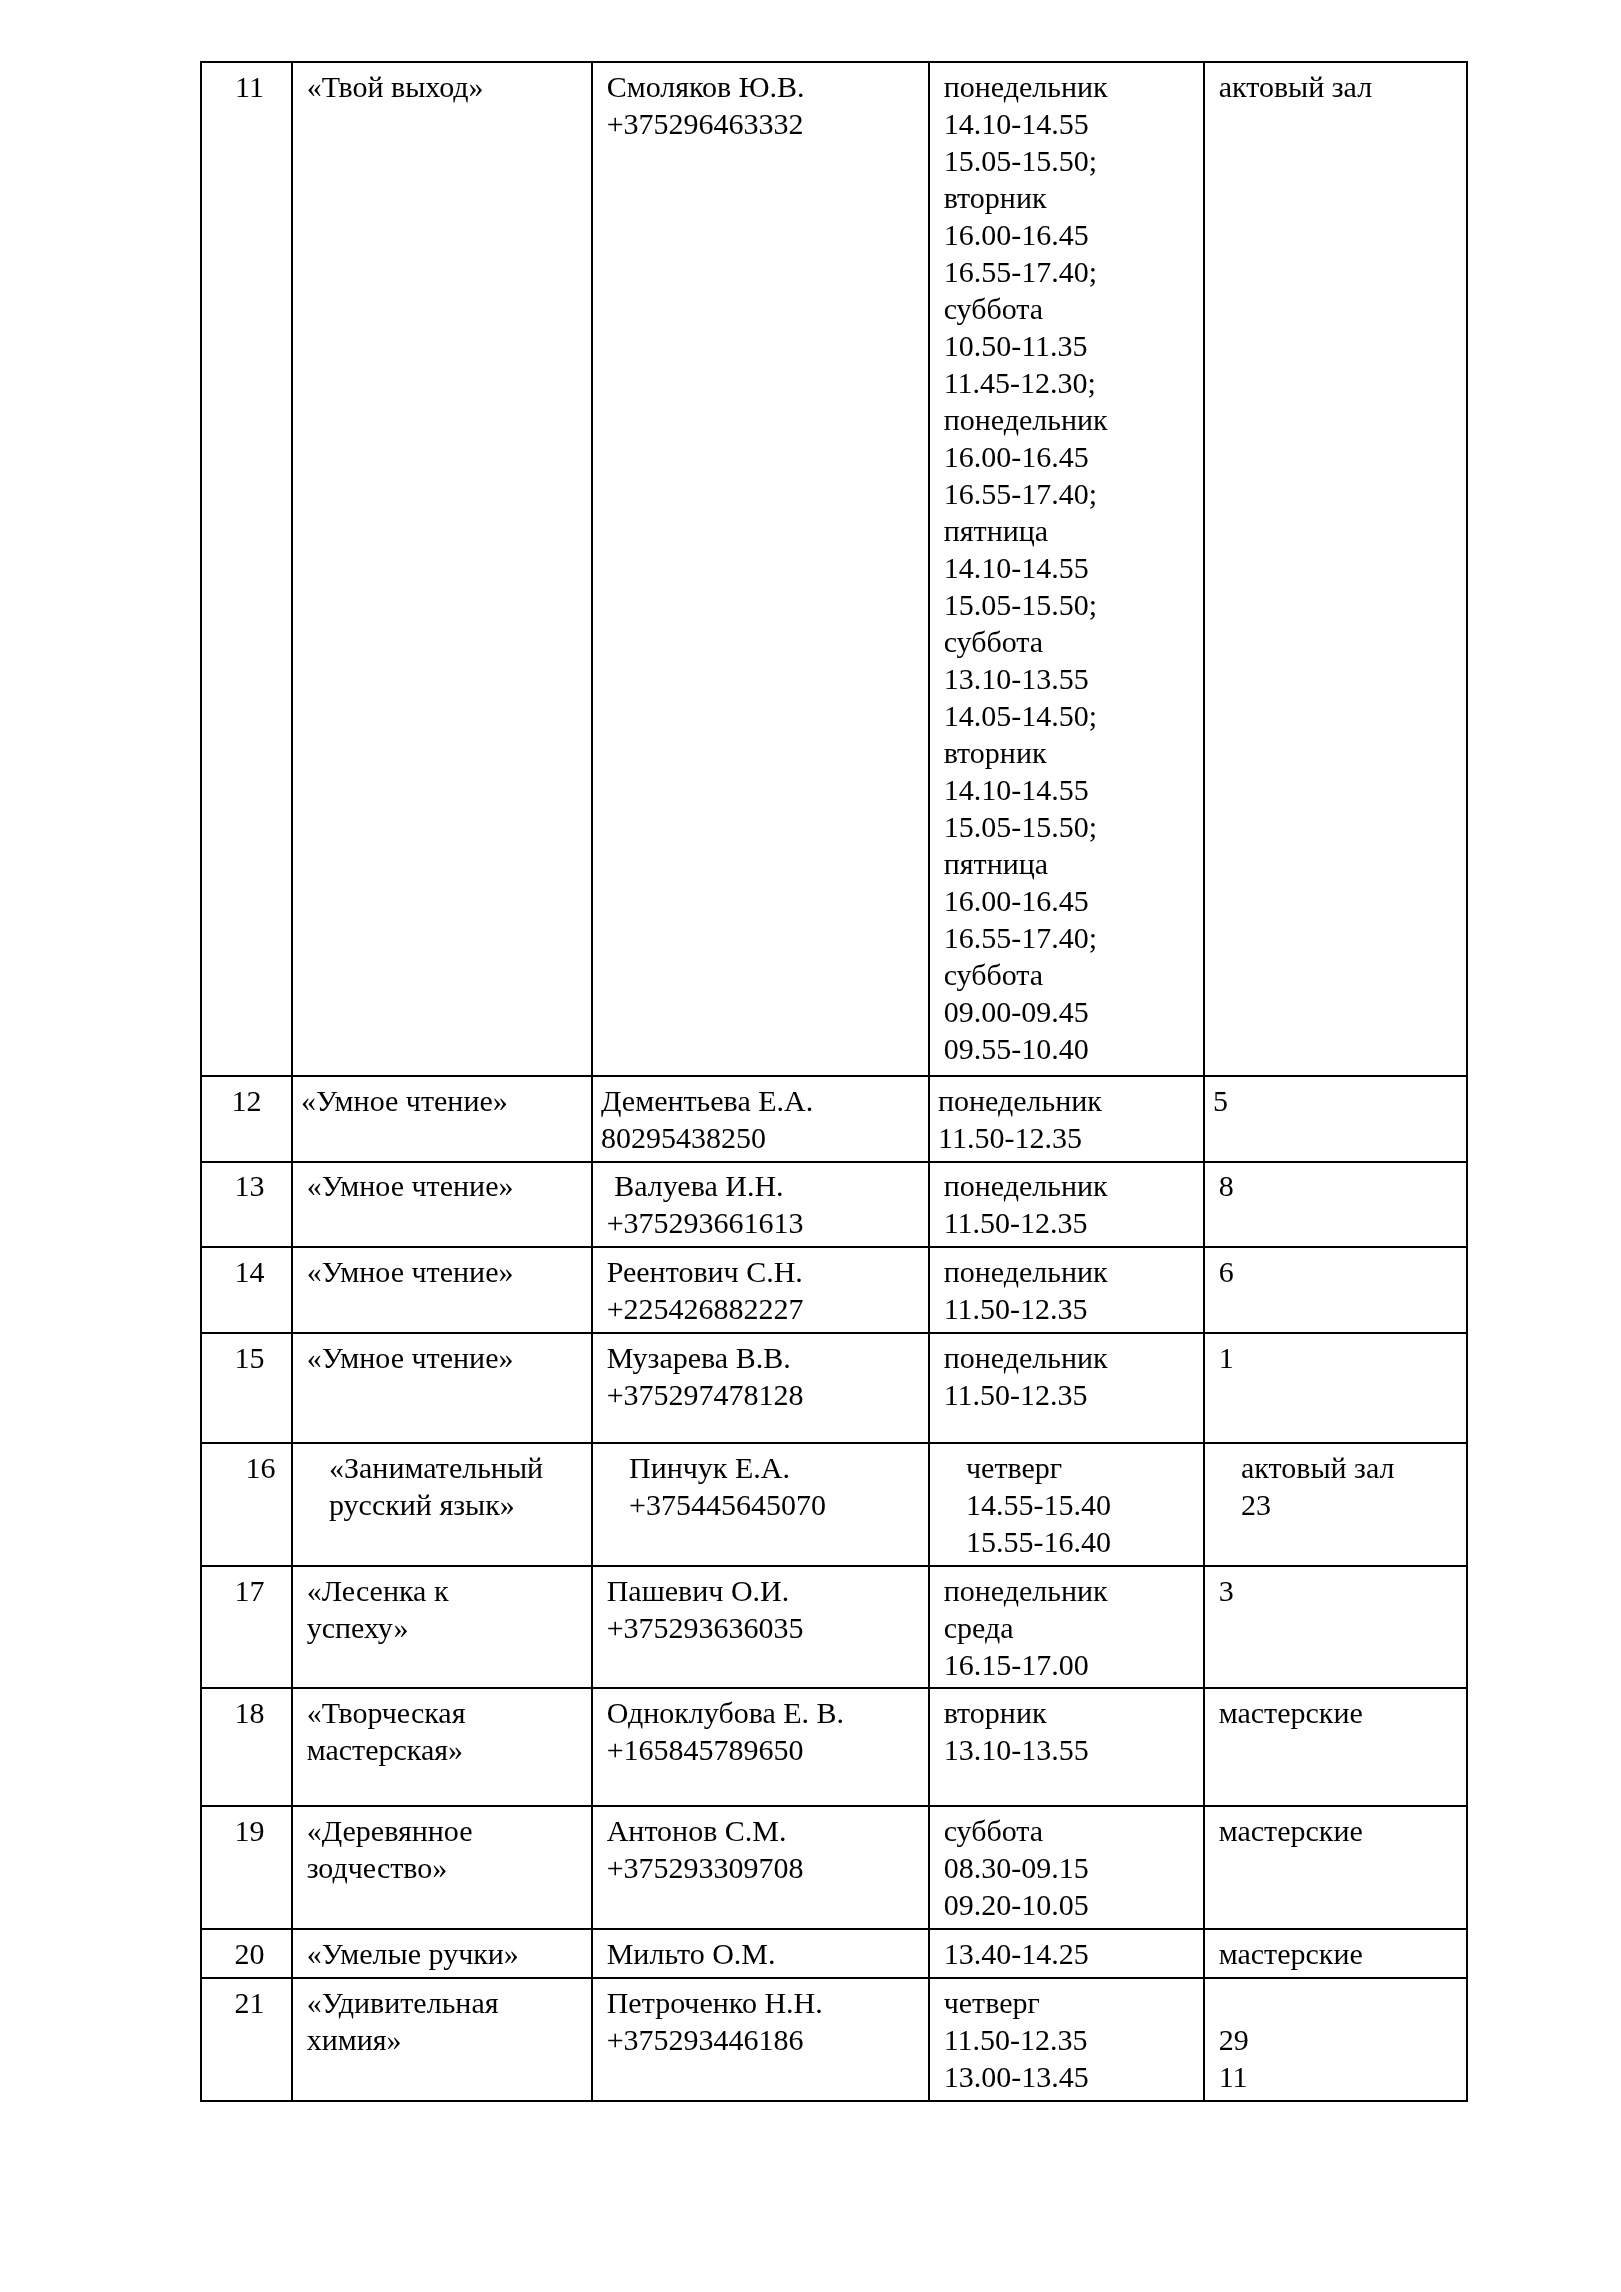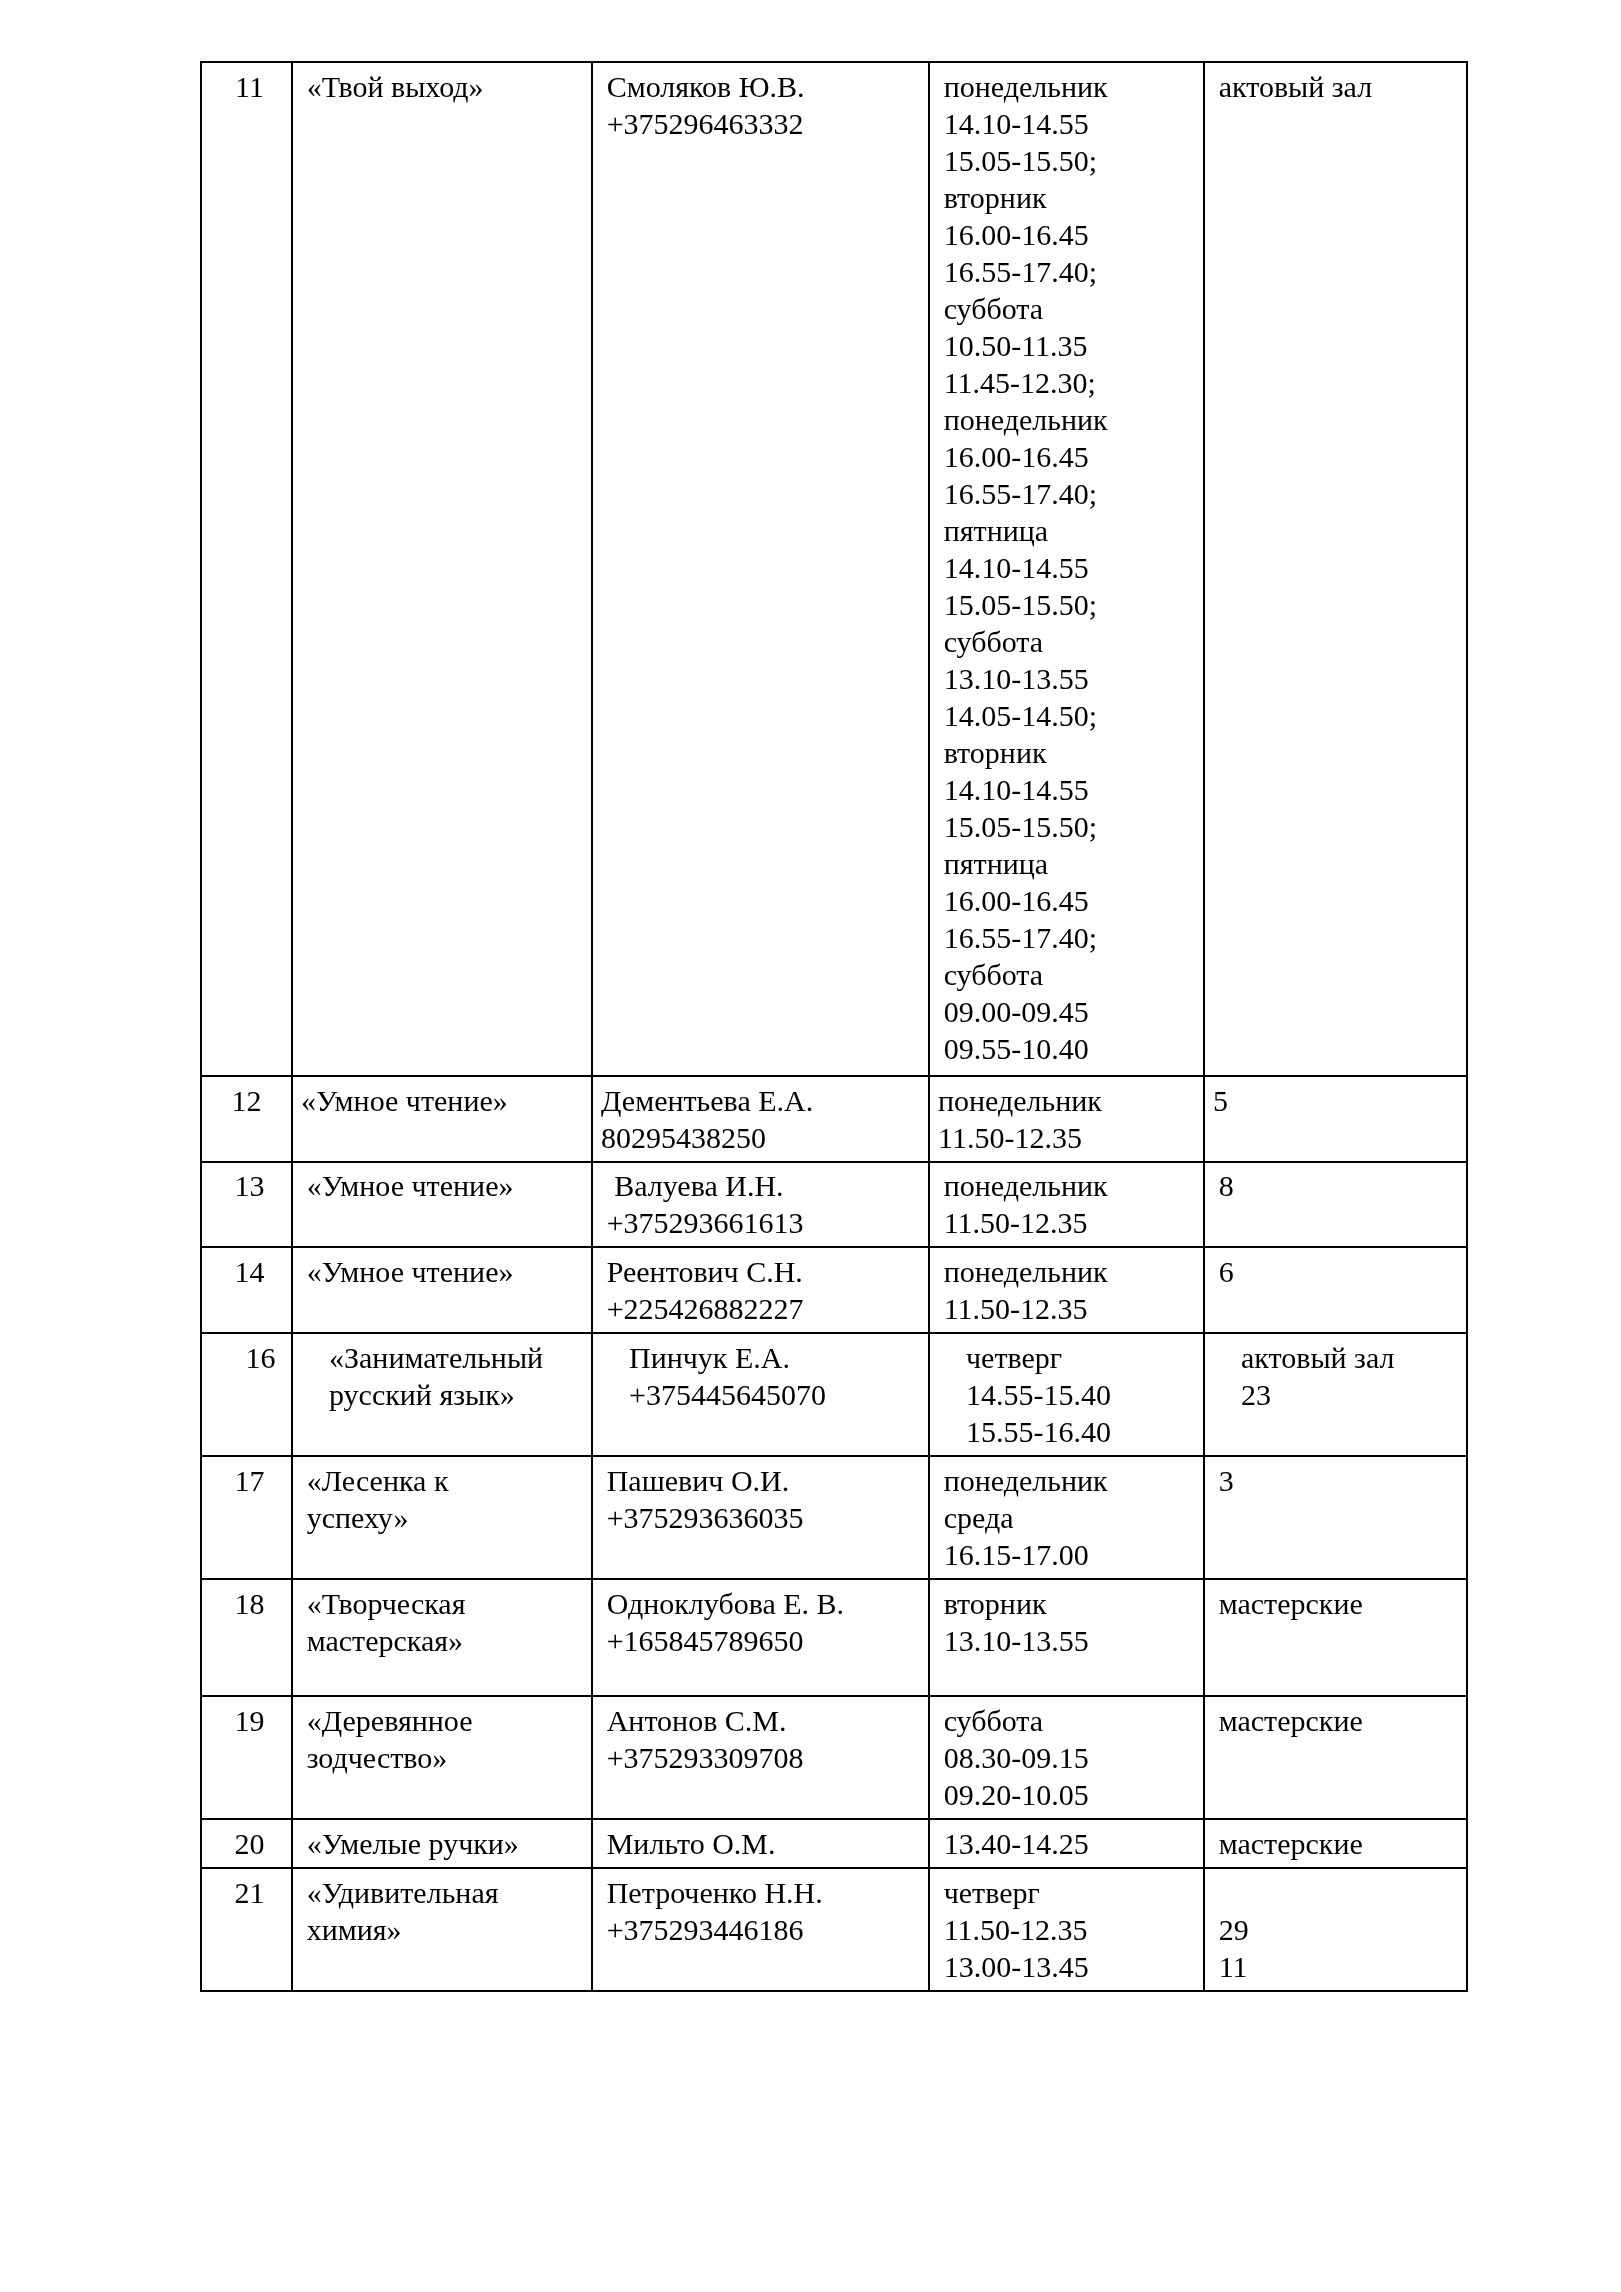--- a/index.html
+++ b/index.html
@@ -143,20 +143,37 @@
         </td>
         <td class="c-sched">
           <div class="ln">понедельник</div>
           <div class="ln">11.50-12.35</div>
         </td>
         <td class="c-room">
           <div class="ln">6</div>
         </td>
       </tr>
 
+      <tr class="r15">
+        <td class="c-num">15</td>
+        <td class="c-name">
+          <div class="ln">«Умное чтение»</div>
+        </td>
+        <td class="c-teacher">
+          <div class="ln">Музарева В.В.</div>
+          <div class="ln">+375297478128</div>
+        </td>
+        <td class="c-sched">
+          <div class="ln">понедельник</div>
+          <div class="ln">11.50-12.35</div>
+        </td>
+        <td class="c-room">
+          <div class="ln">1</div>
+        </td>
+      </tr>
 
       <tr class="r16">
         <td class="c-num">16</td>
         <td class="c-name">
           <div class="ln">«Занимательный</div>
           <div class="ln">русский язык»</div>
         </td>
         <td class="c-teacher">
           <div class="ln">Пинчук Е.А.</div>
           <div class="ln">+375445645070</div>

